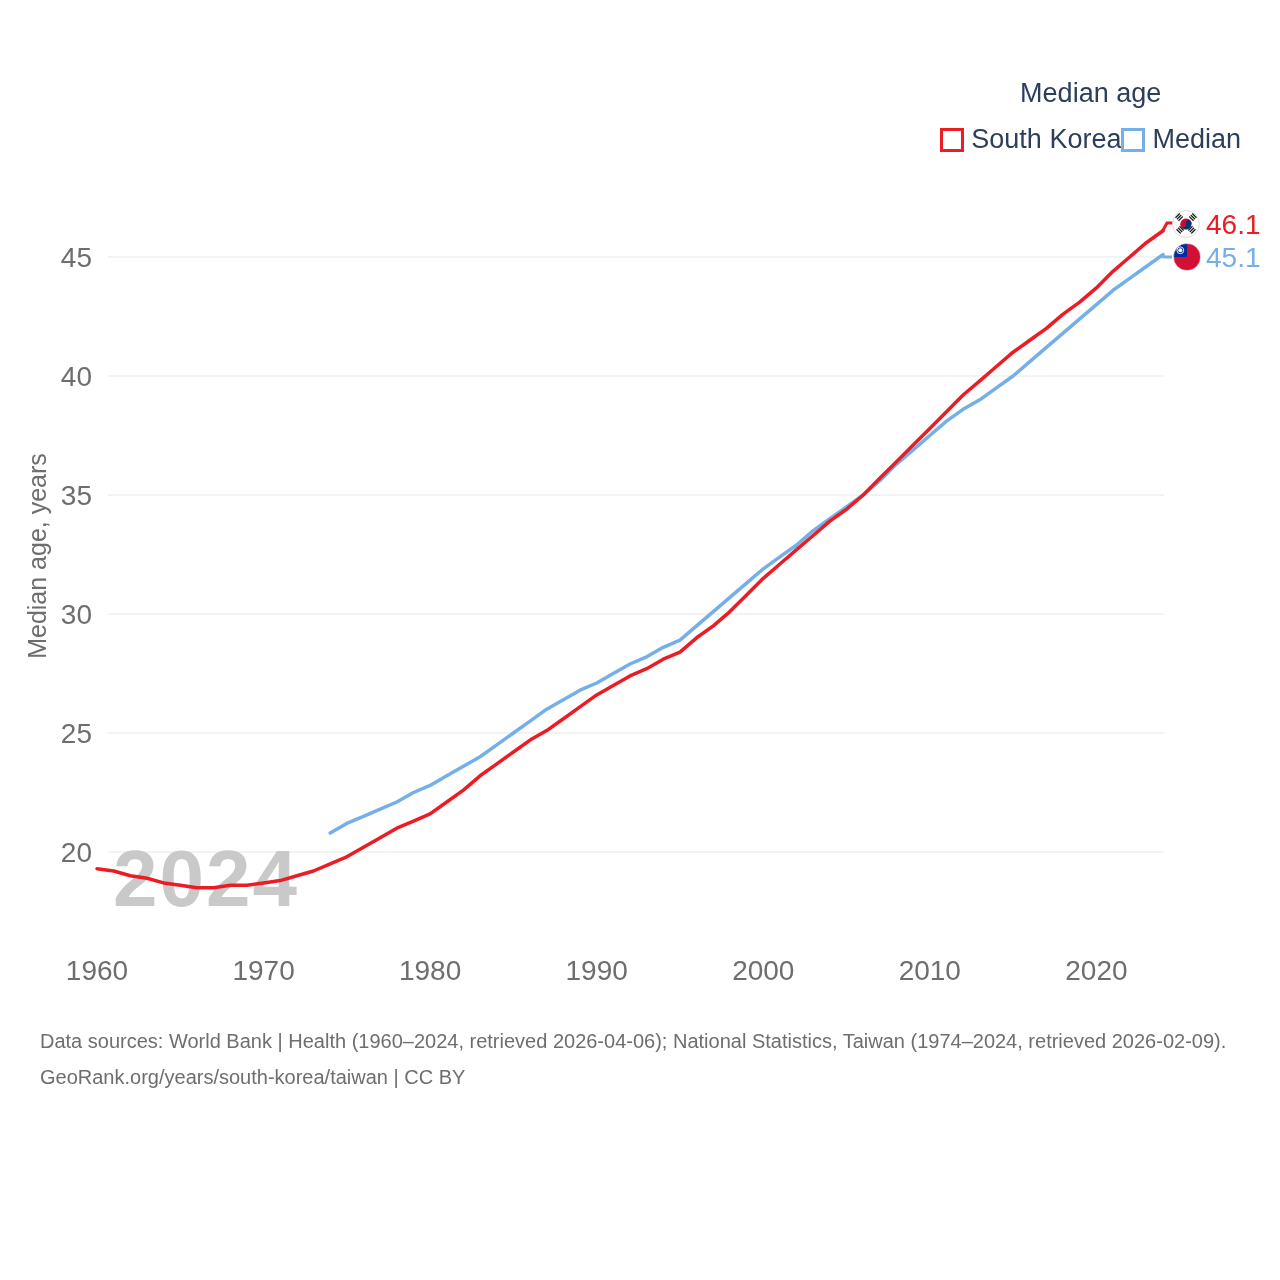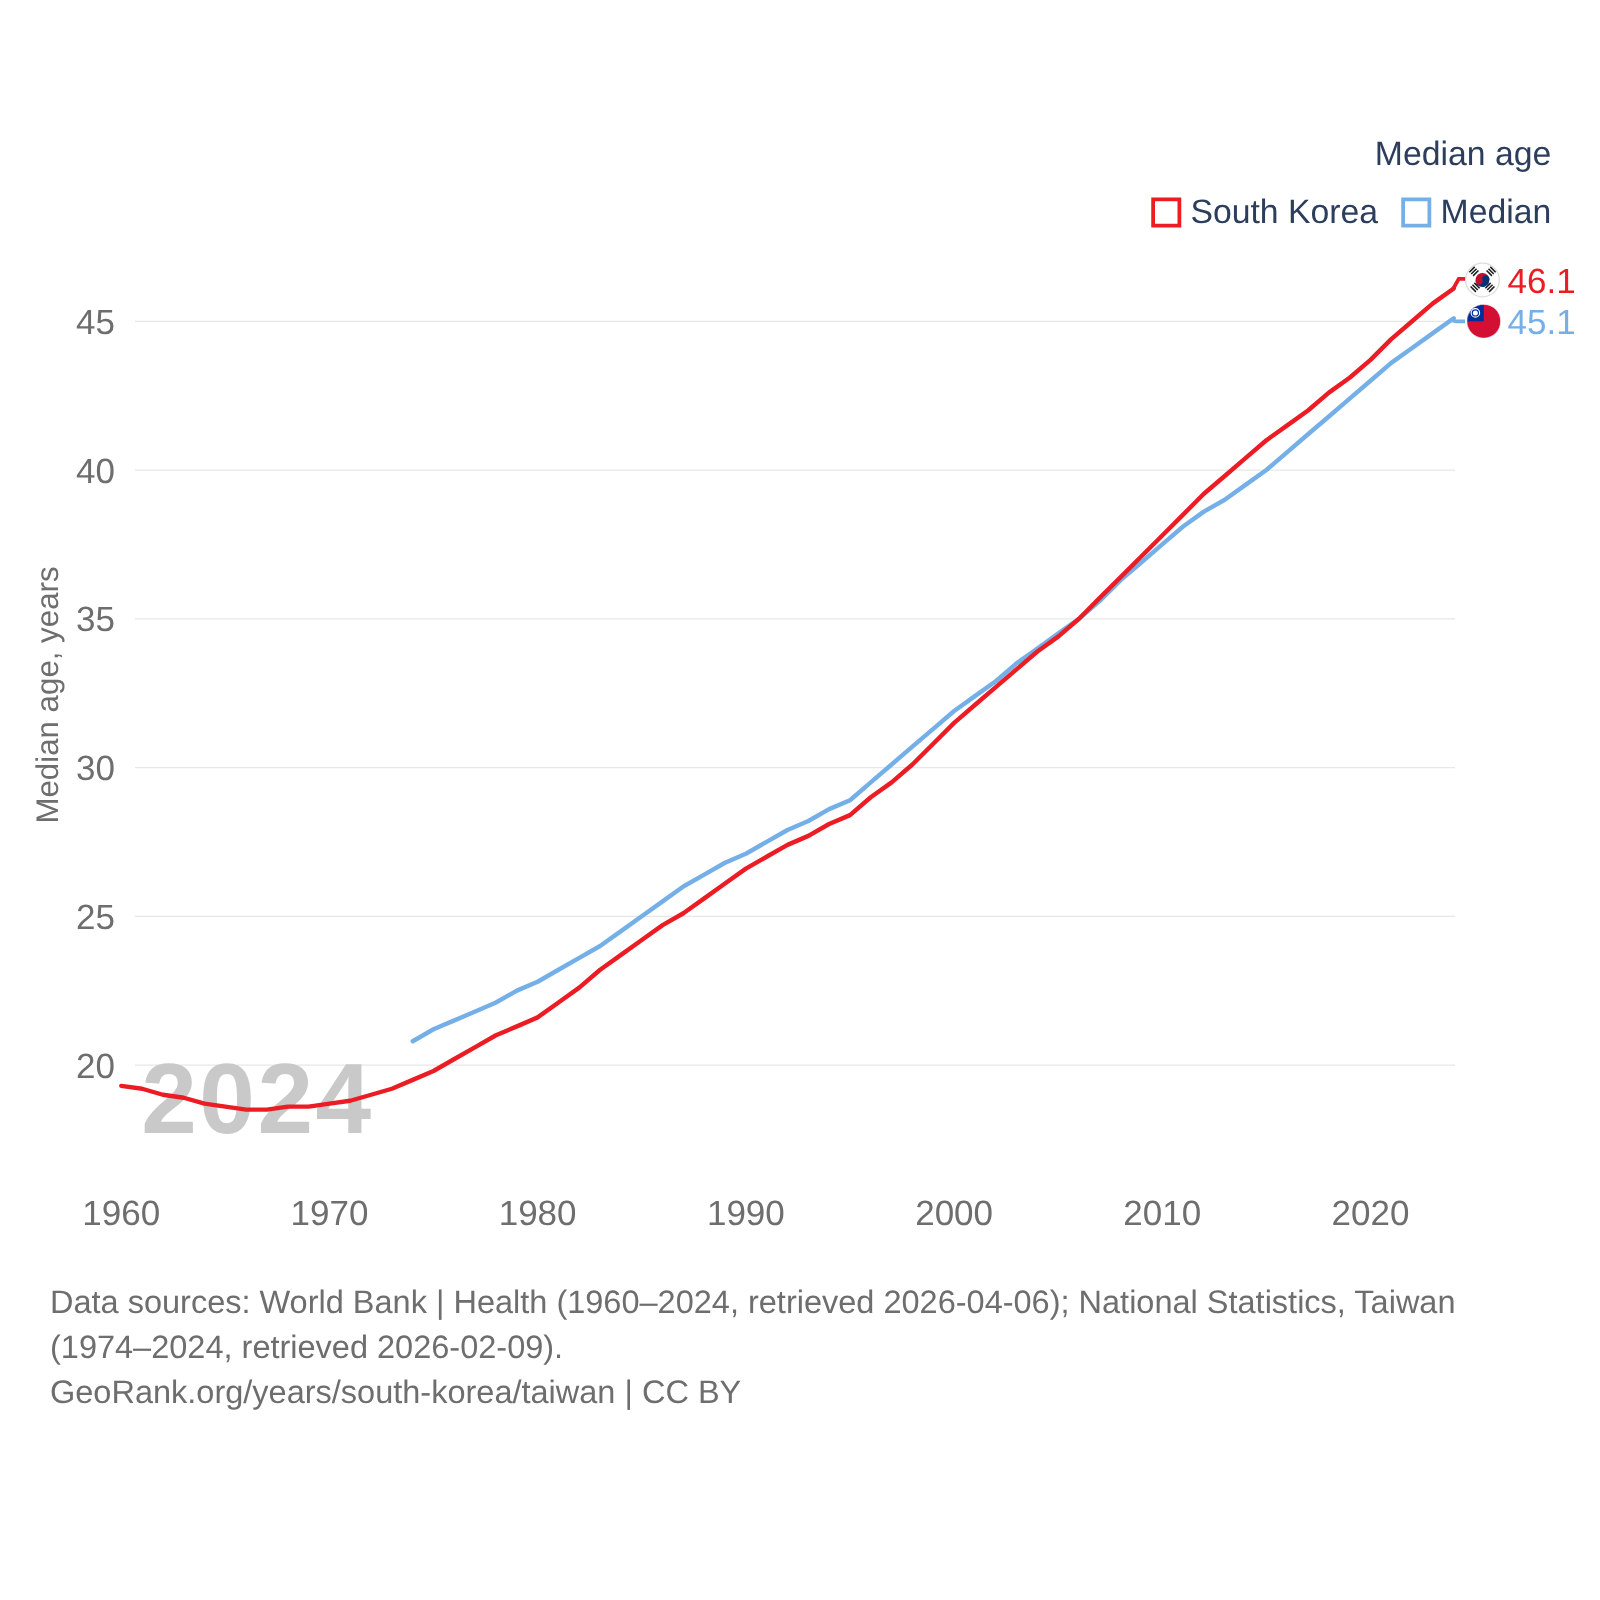--- a/index.html
+++ b/index.html
@@ -5,28 +5,28 @@
   html,body{margin:0;padding:0;background:#fff;}
   body{width:1280px;height:1280px;position:relative;overflow:hidden;
        font-family:"Liberation Sans",sans-serif;}
   .chart-svg{position:absolute;left:0;top:0;}
   .chart-svg text{font-family:"Liberation Sans",sans-serif;}
   .grid{stroke:#e7e7e7;stroke-width:1;}
   .ytick,.xtick{font-size:28px;fill:#6e6e6e;}
   .ylabel{font-size:25px;fill:#6e6e6e;}
   .watermark{font-size:80px;font-weight:700;fill:#c9c9c9;letter-spacing:2px;}
   .endlabel{font-size:28px;}
-  .legend{position:absolute;top:78px;right:39px;display:flex;flex-direction:column;align-items:flex-end;margin-top:30px;}
+  .legend{position:absolute;top:78px;right:39px;display:flex;flex-direction:column;align-items:center;}
   .legend-title{font-size:27px;color:#2c3e5c;}
-  .legend-row{display:flex;gap:19px;margin-top:15px;align-items:center;}
+  .legend-row{display:flex;margin-top:15px;align-items:center;}
   .legend-item{display:flex;align-items:center;gap:7px;cursor:pointer;}
   .legend-box{width:18px;height:18px;border:3px solid #000;background:#fff;flex:0 0 auto;}
   .legend-label{font-size:27px;color:#2c3e5c;white-space:nowrap;}
   .footer{position:absolute;left:40px;top:1023px;width:1210px;
-          font-size:26px;line-height:36px;color:#6e6e6e;}
+          font-size:20px;line-height:36px;color:#6e6e6e;}
   .footer p{margin:0;}
 </style>
 </head>
 <body>
 
 <div class="legend">
   <div class="legend-title">Median age</div>
   <div class="legend-row">
     <div class="legend-item">
       <span class="legend-box" style="border-color: rgb(236, 28, 36);"></span>

